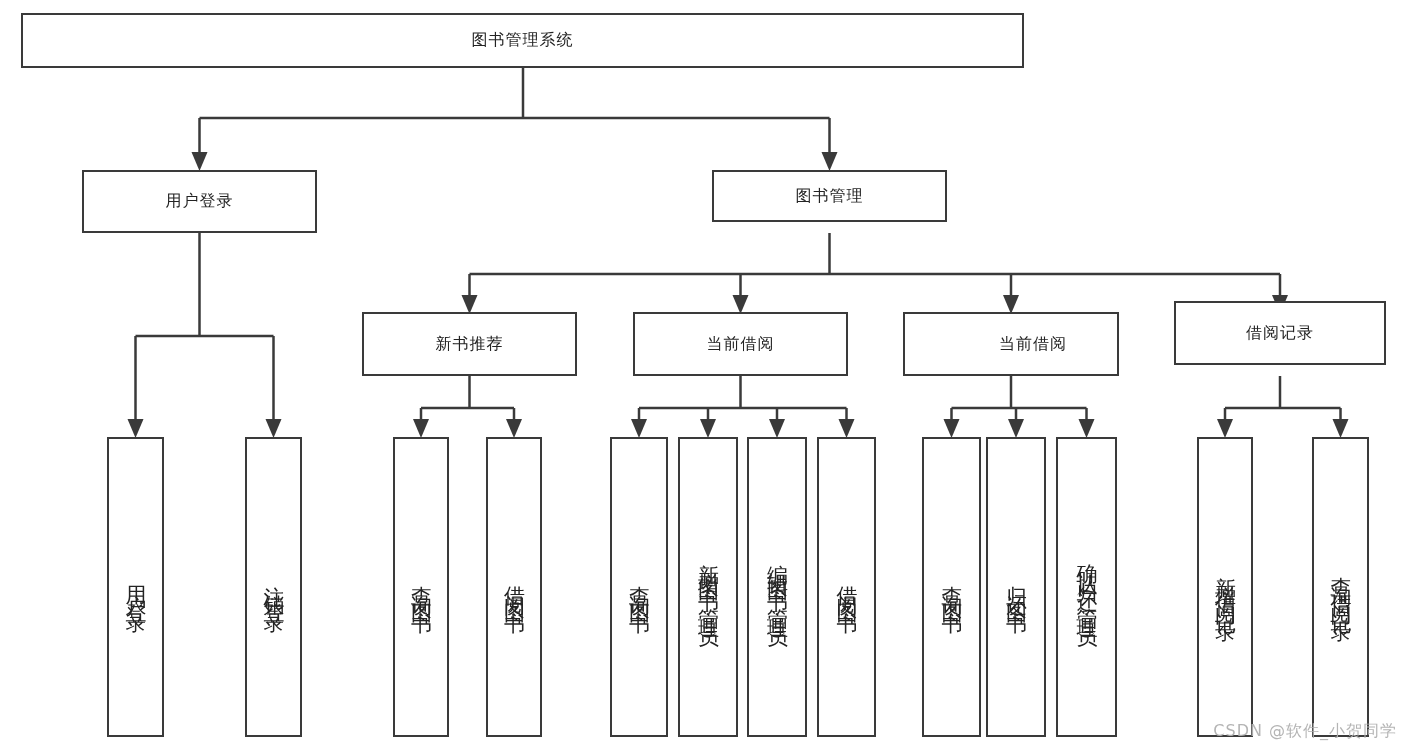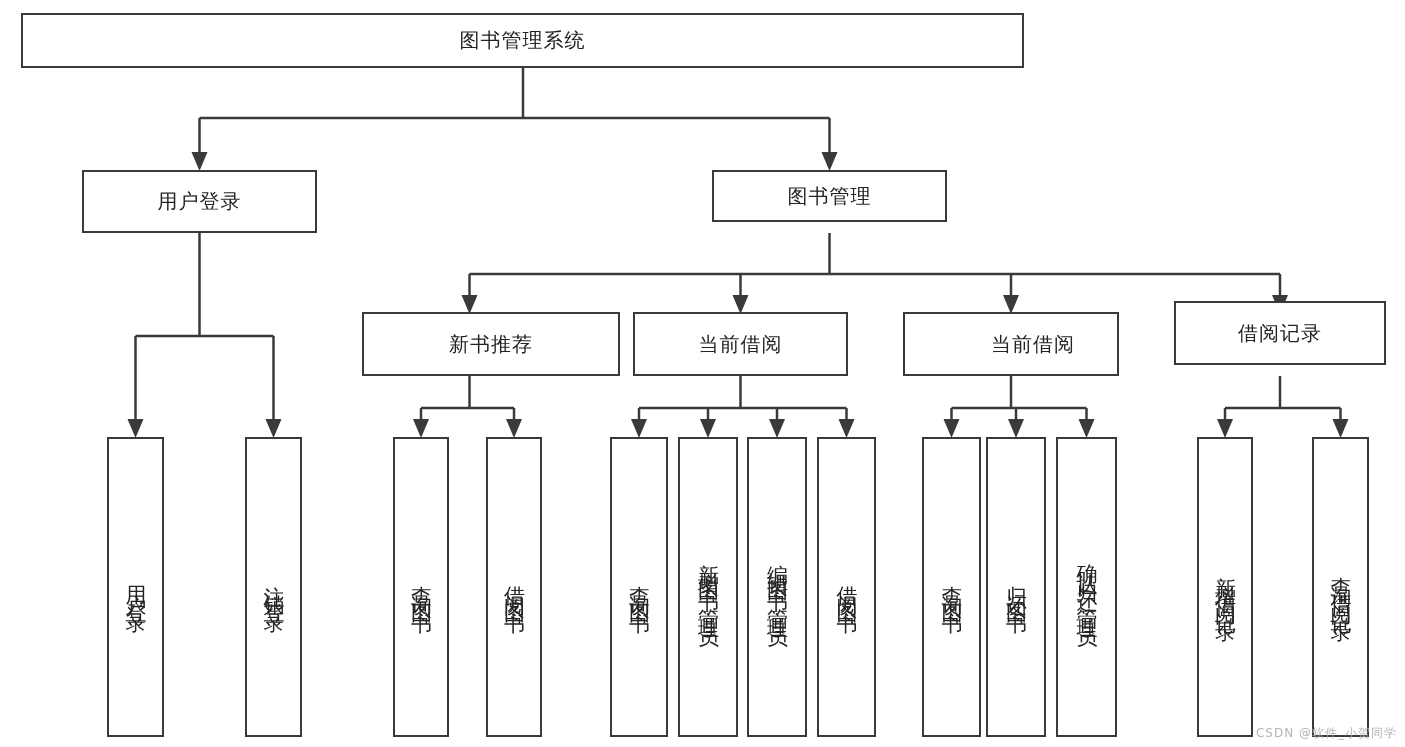--- a/index.html
+++ b/index.html
@@ -28,39 +28,39 @@
     position: absolute;
     box-sizing: border-box;
     border: 2.5px solid #3a3a3a;
     background: #ffffff;
     display: flex;
     align-items: center;
     justify-content: center;
     color: #232323;
   }
   .node.h-label {
-    font-size: 20px;
+    font-size: 16px;
     letter-spacing: 1px;
     white-space: nowrap;
   }
   .node.leaf {
     font-size: 21px;
   }
   .node.leaf .v-text {
     writing-mode: vertical-rl;
     text-orientation: mixed;
     letter-spacing: 9px;
     line-height: 1;
     white-space: nowrap;
   }
   .watermark {
     position: absolute;
     right: 8px;
     bottom: 5px;
-    font-size: 12px;
+    font-size: 16px;
     letter-spacing: 1px;
     color: #b0b0b0;
     opacity: 0.95;
     white-space: nowrap;
     z-index: 5;
   }
 </style>
 </head>
 <body>
 
@@ -136,21 +136,21 @@
     <span>图书管理系统</span>
   </div>
 
   <div class="node h-label" style="left:82px; top:170px; width:235px; height:63px;">
     <span>用户登录</span>
   </div>
   <div class="node h-label" style="left:712px; top:170px; width:235px; height:52px;">
     <span>图书管理</span>
   </div>
 
-  <div class="node h-label" style="left:362px; top:312px; width:258px; height:64px;">
+  <div class="node h-label" style="left:362px; top:312px; width:215px; height:64px;">
     <span>新书推荐</span>
   </div>
   <div class="node h-label" style="left:633px; top:312px; width:215px; height:64px;">
     <span>当前借阅</span>
   </div>
   <div class="node h-label" style="left:903px; top:312px; width:216px; height:64px;padding-left:44px;">
     <span>当前借阅</span>
   </div>
   <div class="node h-label" style="left:1174px; top:301px; width:212px; height:64px;">
     <span>借阅记录</span>

